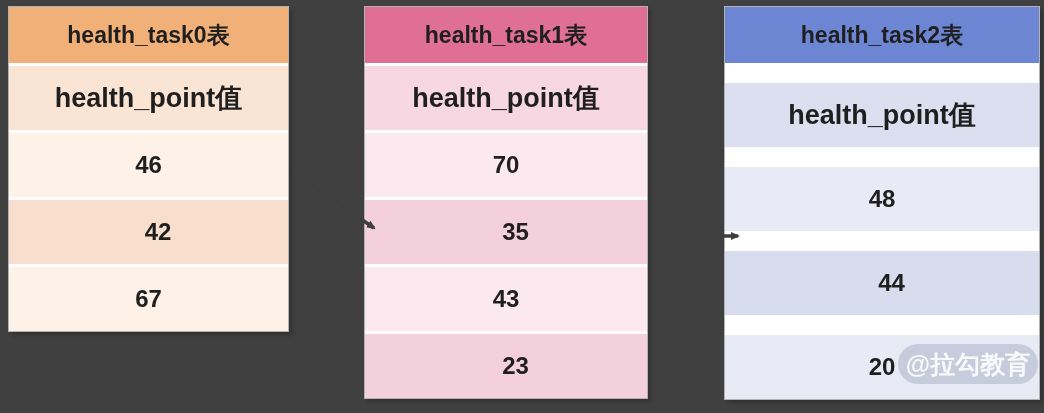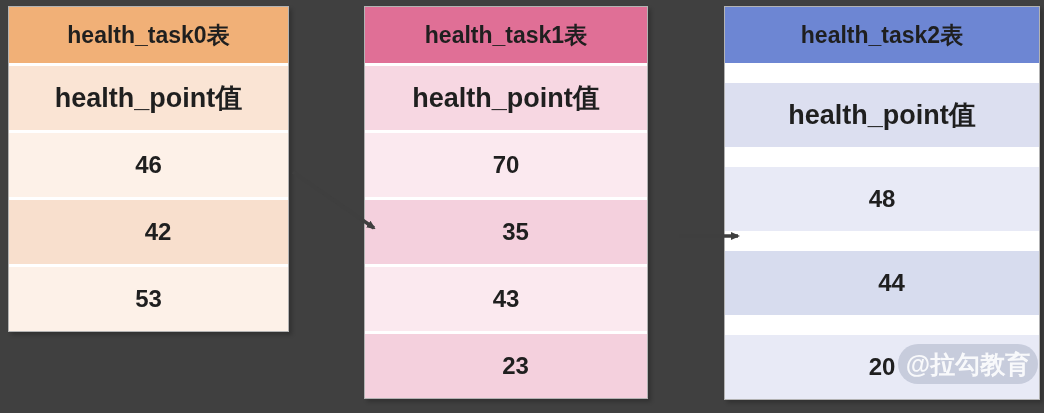--- a/index.html
+++ b/index.html
@@ -67,21 +67,21 @@
 </head>
 <body>
 
 <div class="canvas">
 
   <div class="dtable" id="t0" style="--header: #f1b077; --sub: #fae4d4; --odd: #fdf1e8; --even: #f8dfcd;">
     <div class="row header">health_task0表</div>
     <div class="row sub">health_point值</div>
     <div class="row odd">46</div>
     <div class="row even">42</div>
-    <div class="row odd">53</div>
+    <div class="row odd">67</div>
   </div>
 
   <div class="dtable" id="t1" style="--header: #e06f96; --sub: #f7d7e2; --odd: #fbe9ef; --even: #f4d0dd;">
     <div class="row header">health_task1表</div>
     <div class="row sub">health_point值</div>
     <div class="row odd">70</div>
     <div class="row even">35</div>
     <div class="row odd">43</div>
     <div class="row even">23</div>
   </div>

